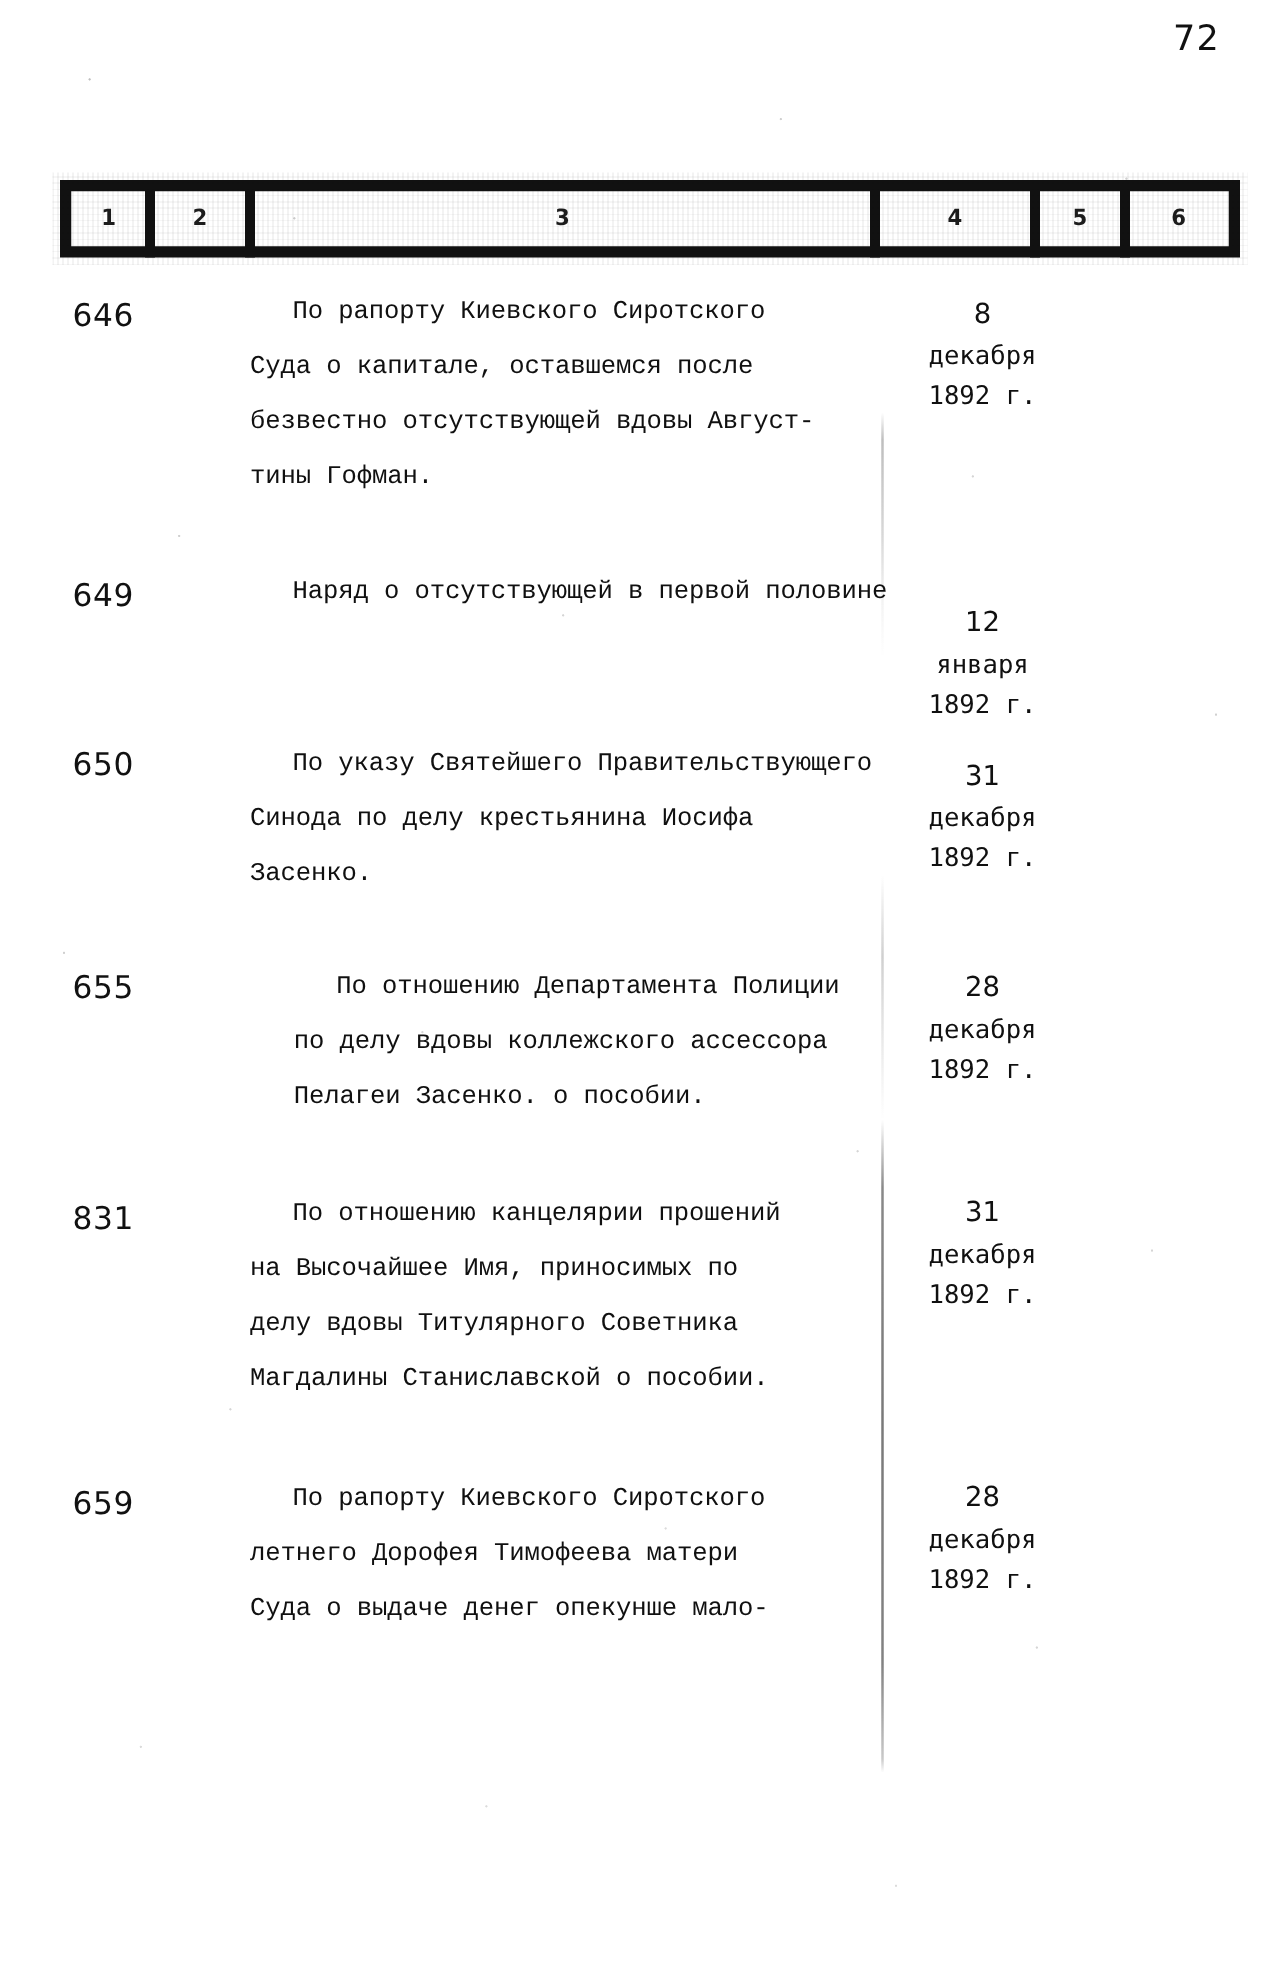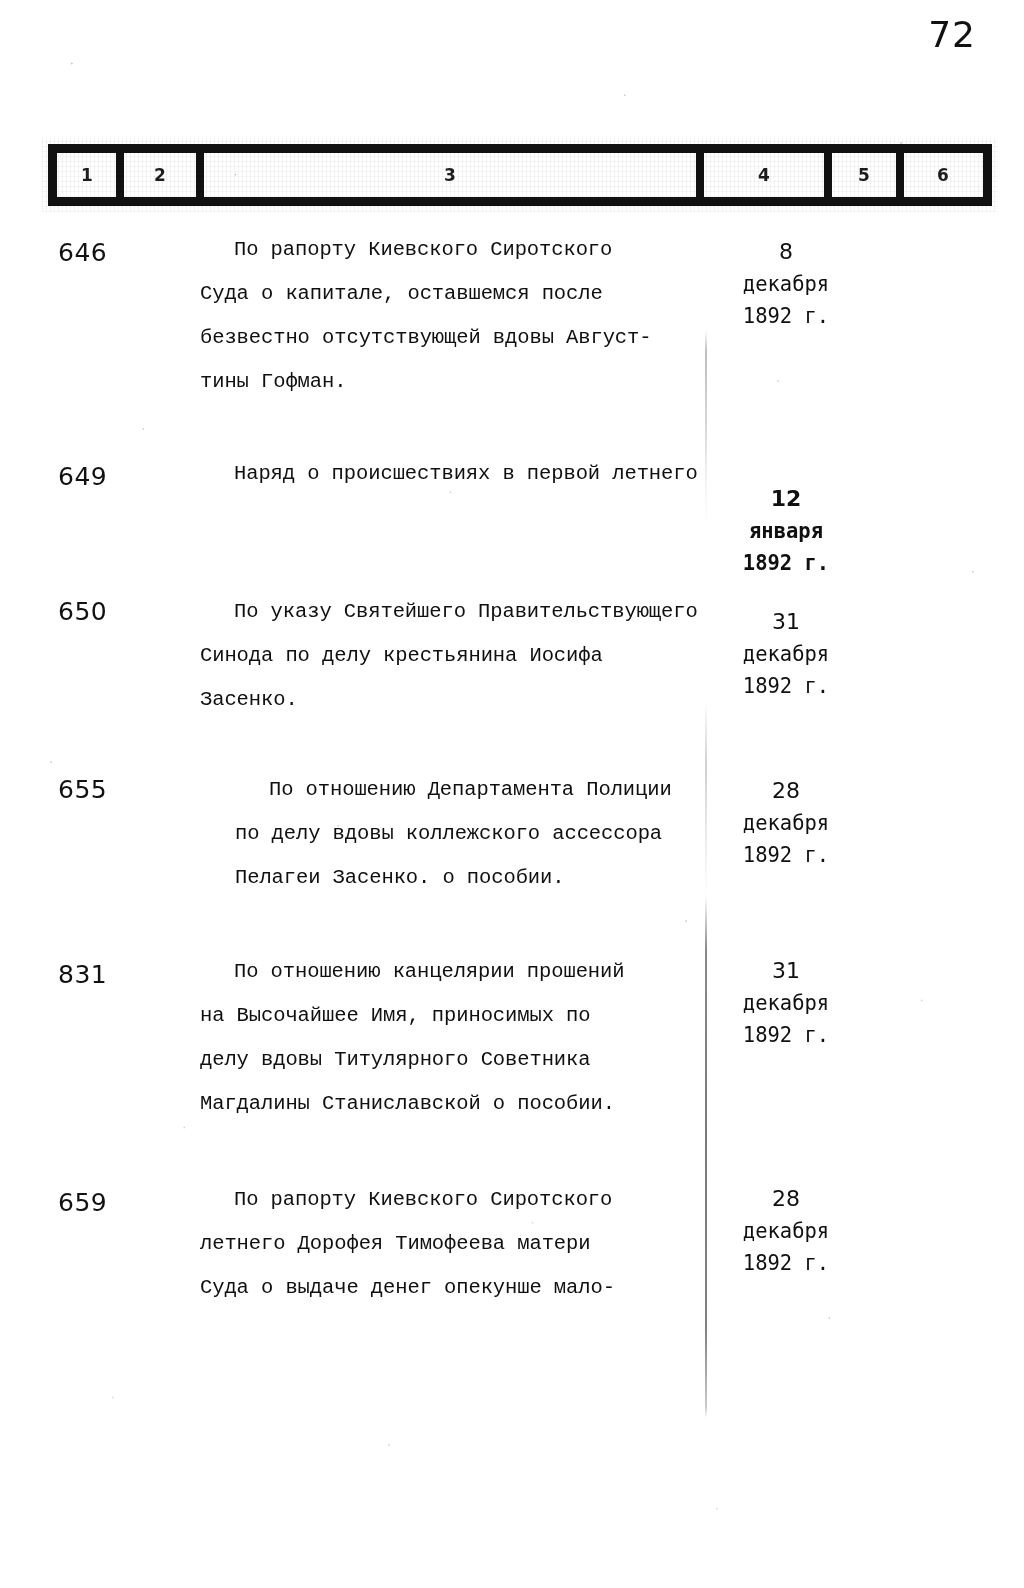--- a/index.html
+++ b/index.html
@@ -42,21 +42,21 @@
       radial-gradient(circle at 70% 95%, rgba(40,40,40,.30) 0.6px, transparent 1.2px),
       radial-gradient(circle at 11% 88%, rgba(40,40,40,.30) 0.6px, transparent 1.2px);
   }
 
   
   .page-number {
     position: absolute;
     top: 14px;
     right: 48px;
     font-family: "DejaVu Sans", "Liberation Sans", sans-serif;
-    font-size: 36px;
+    font-size: 28px;
     letter-spacing: 1px;
     color: #111;
   }
 
   
   .header-band {
     position: absolute;
     left: 48px;
     top: 144px;
     width: 944px;
@@ -227,23 +227,23 @@
         <div class="entry-line indent">По рапорту Киевского Сиротского</div>
         <div class="entry-line">Суда о капитале, оставшемся после</div>
         <div class="entry-line">безвестно отсутствующей вдовы Август-</div>
         <div class="entry-line">тины Гофман.</div>
       </div>
       <div class="entry-date" style="top: 236px;"><div class="d-day">8</div><div>декабря</div><div>1892 г.</div></div>
     </div>
     <div class="entry">
       <div class="entry-number" style="top: 462px;">649</div>
       <div class="entry-body" style="top: 452px;">
-        <div class="entry-line indent">Наряд о происшествиях в первой летнего</div>
-      </div>
-      <div class="entry-date" style="top: 483px; font-weight: bold;"><div class="d-day">12</div><div>января</div><div>1892 г.</div></div>
+        <div class="entry-line indent">Наряд о отсутствующей в первой половине</div>
+      </div>
+      <div class="entry-date" style="top: 483px;"><div class="d-day">12</div><div>января</div><div>1892 г.</div></div>
     </div>
     <div class="entry">
       <div class="entry-number" style="top: 597px;">650</div>
       <div class="entry-body" style="top: 590px;">
         <div class="entry-line indent">По указу Святейшего Правительствующего</div>
         <div class="entry-line">Синода по делу крестьянина Иосифа</div>
         <div class="entry-line">Засенко.</div>
       </div>
       <div class="entry-date" style="top: 606px;"><div class="d-day">31</div><div>декабря</div><div>1892 г.</div></div>
     </div>

